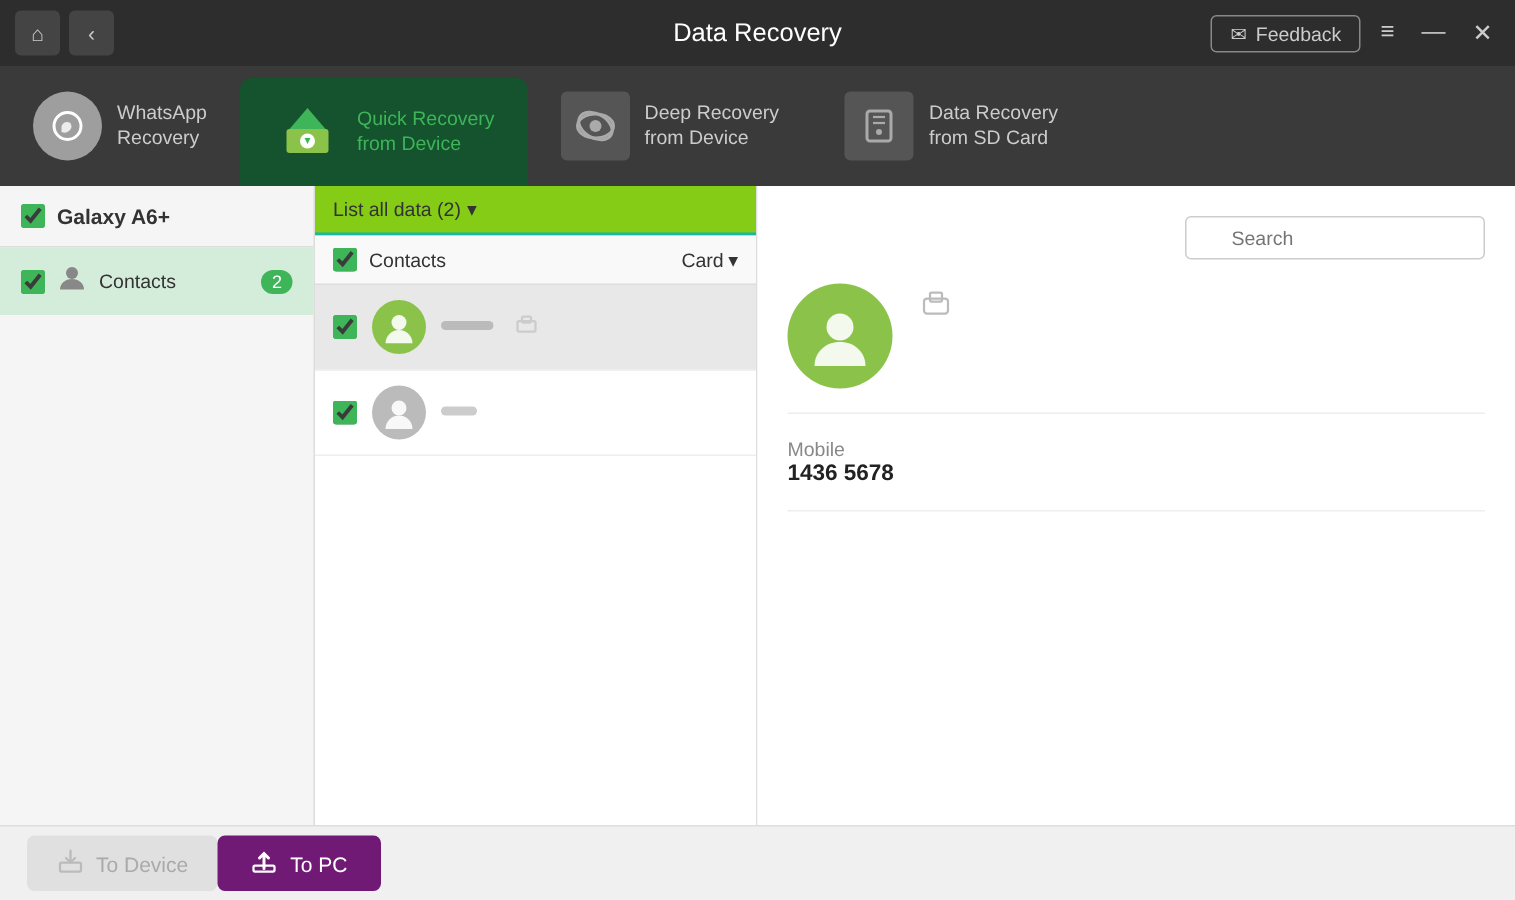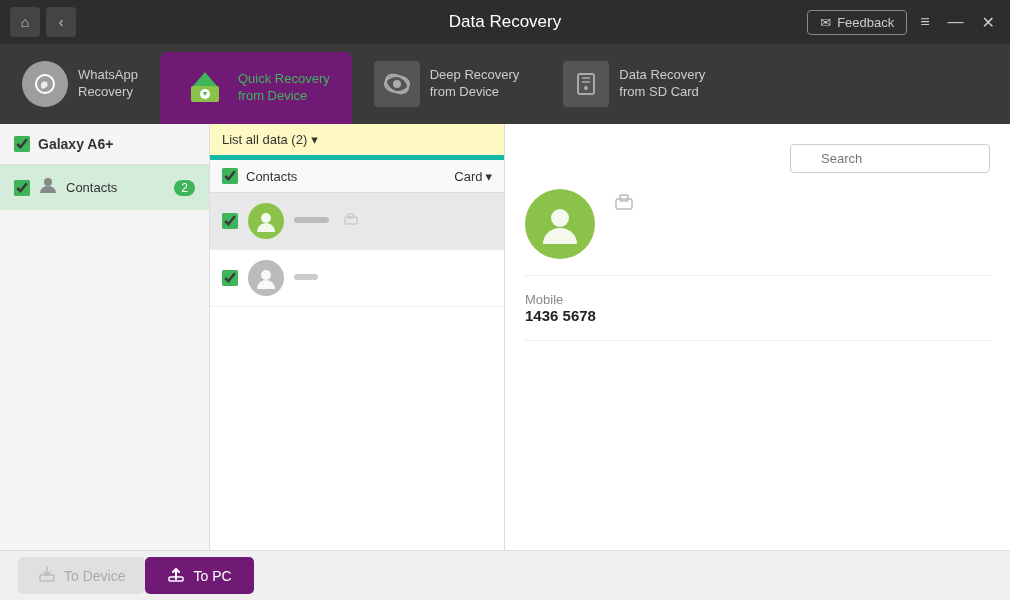--- a/index.html
+++ b/index.html
@@ -40,21 +40,21 @@
       height: 80px;
       display: flex;
       align-items: stretch;
     }
     .nav-tab {
       display: flex; align-items: center; gap: 10px;
       padding: 0 22px; cursor: pointer; color: #bbb;
       min-width: 140px;
     }
     .nav-tab.active {
-      background: #701a75; color: #3db558; border-radius: 8px 8px 0 0;
+      background: #14532d; color: #3db558; border-radius: 8px 8px 0 0;
       margin-top: 8px;
     }
     .nav-tab-text { font-size: 13px; line-height: 1.3; font-weight: 500; }
     .nav-tab.active .nav-tab-text { color: #3db558; }
     .nav-tab:not(.active) .nav-tab-text { color: #ccc; }
 
     
     .main-content {
       display: flex;
       height: calc(600px - 44px - 80px - 50px);
@@ -87,22 +87,22 @@
     }
 
     
     .file-list {
       width: 295px; border-right: 1px solid #ddd;
       display: flex; flex-direction: column;
       background: #fff;
     }
     .file-list-toolbar {
       display: flex; align-items: center; justify-content: space-between;
-      padding: 8px 12px; border-bottom: 5px solid #14b8a6;
-      background: #fef9c3;
+      padding: 8px 12px; border-bottom: 2px solid #14b8a6;
+      background: #84cc16;
       text-align: center;
     }
     .list-all-btn {
       display: flex; align-items: center; gap: 4px;
       font-size: 13px; color: #333; cursor: pointer;
     }
     .search-bar {
       flex: 1; padding: 6px 12px 6px 30px;
       border: 1px solid #ccc; border-radius: 4px;
       font-size: 13px; background: #fff;

